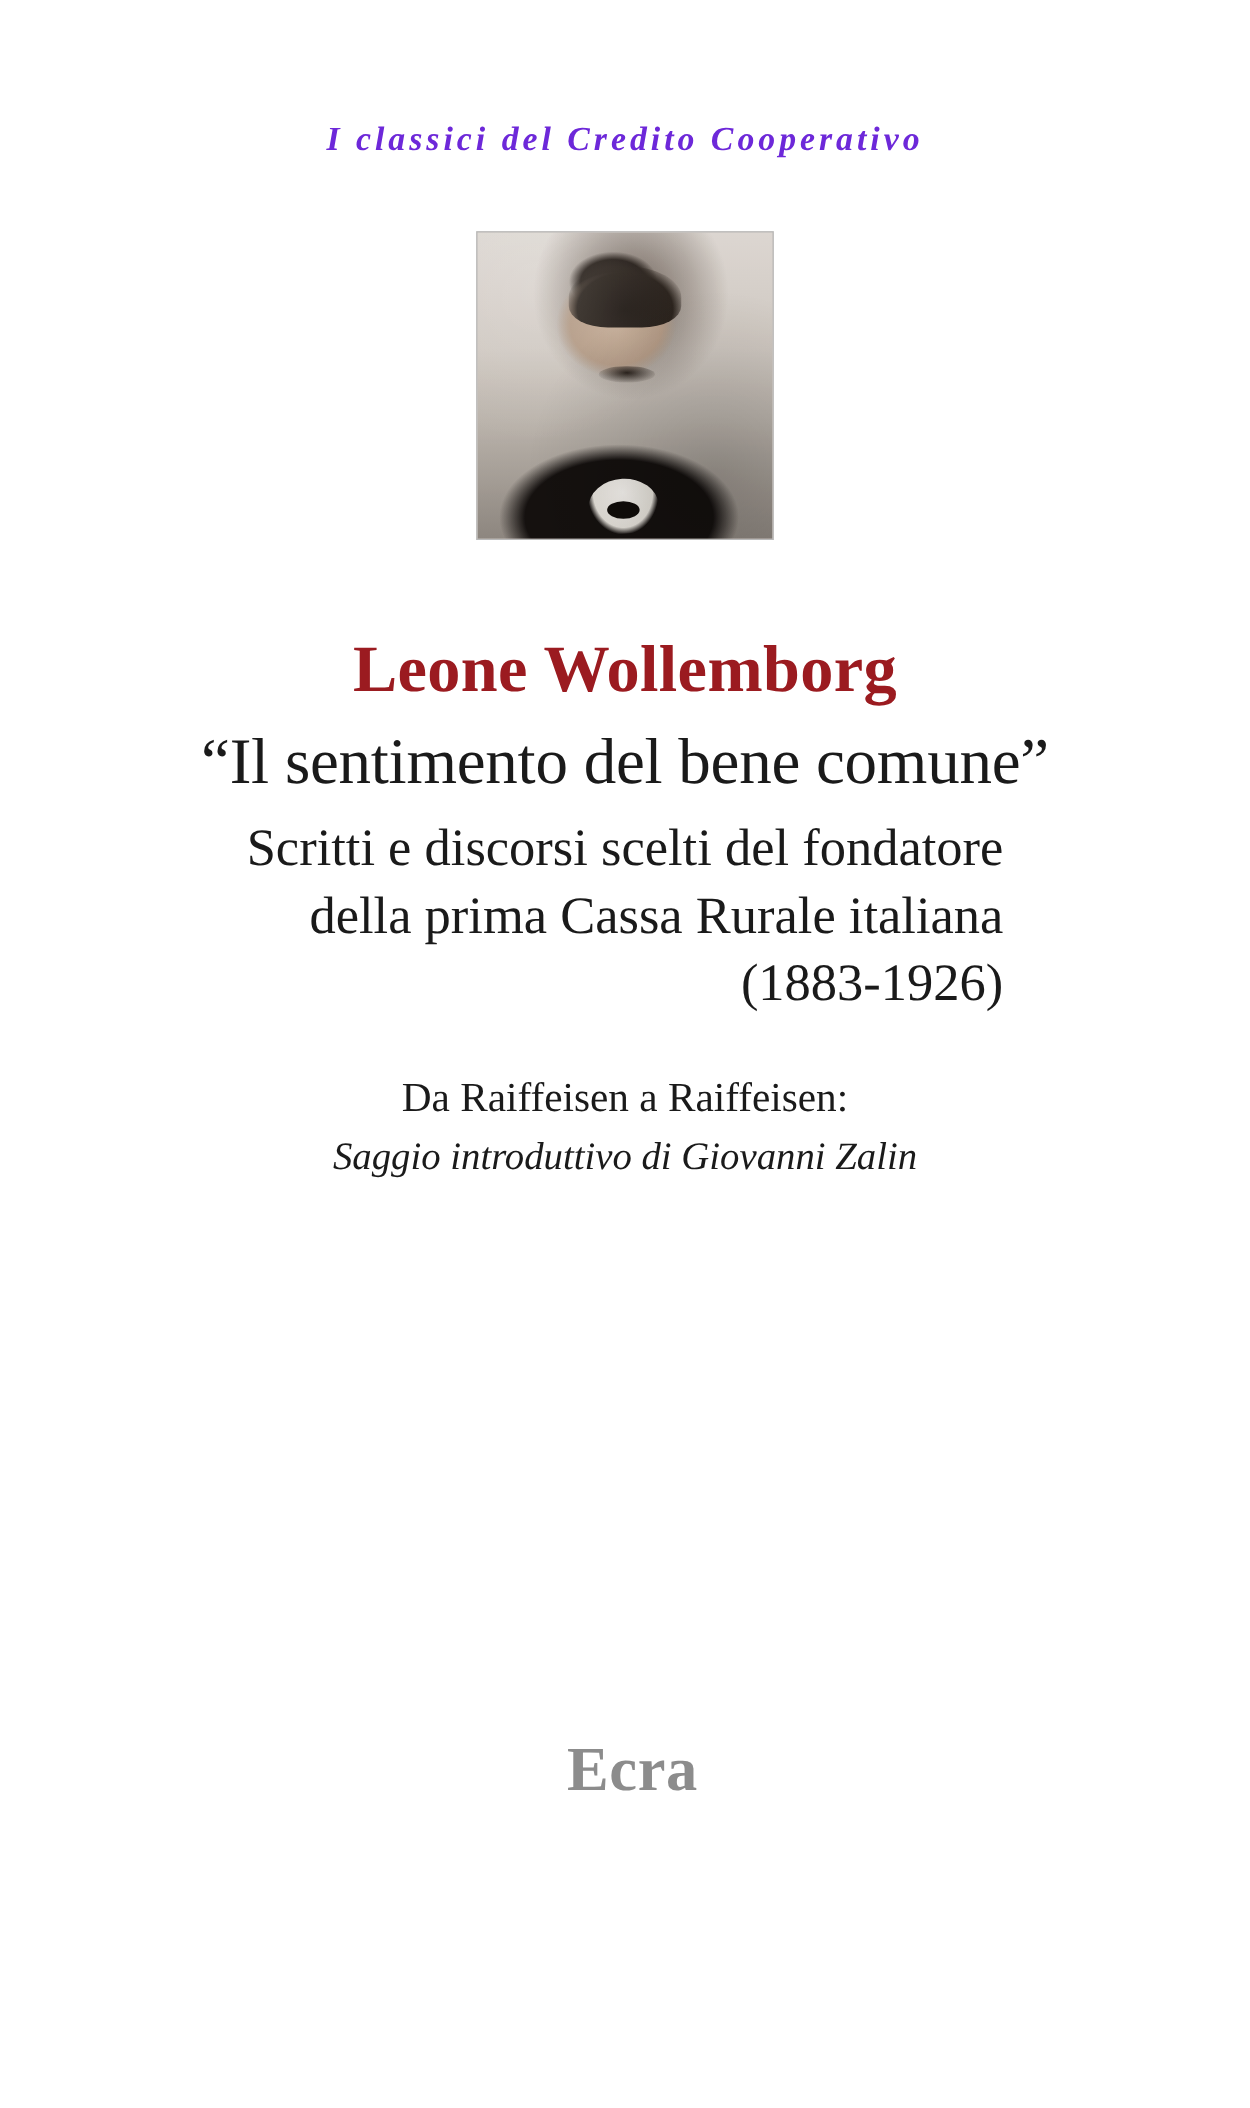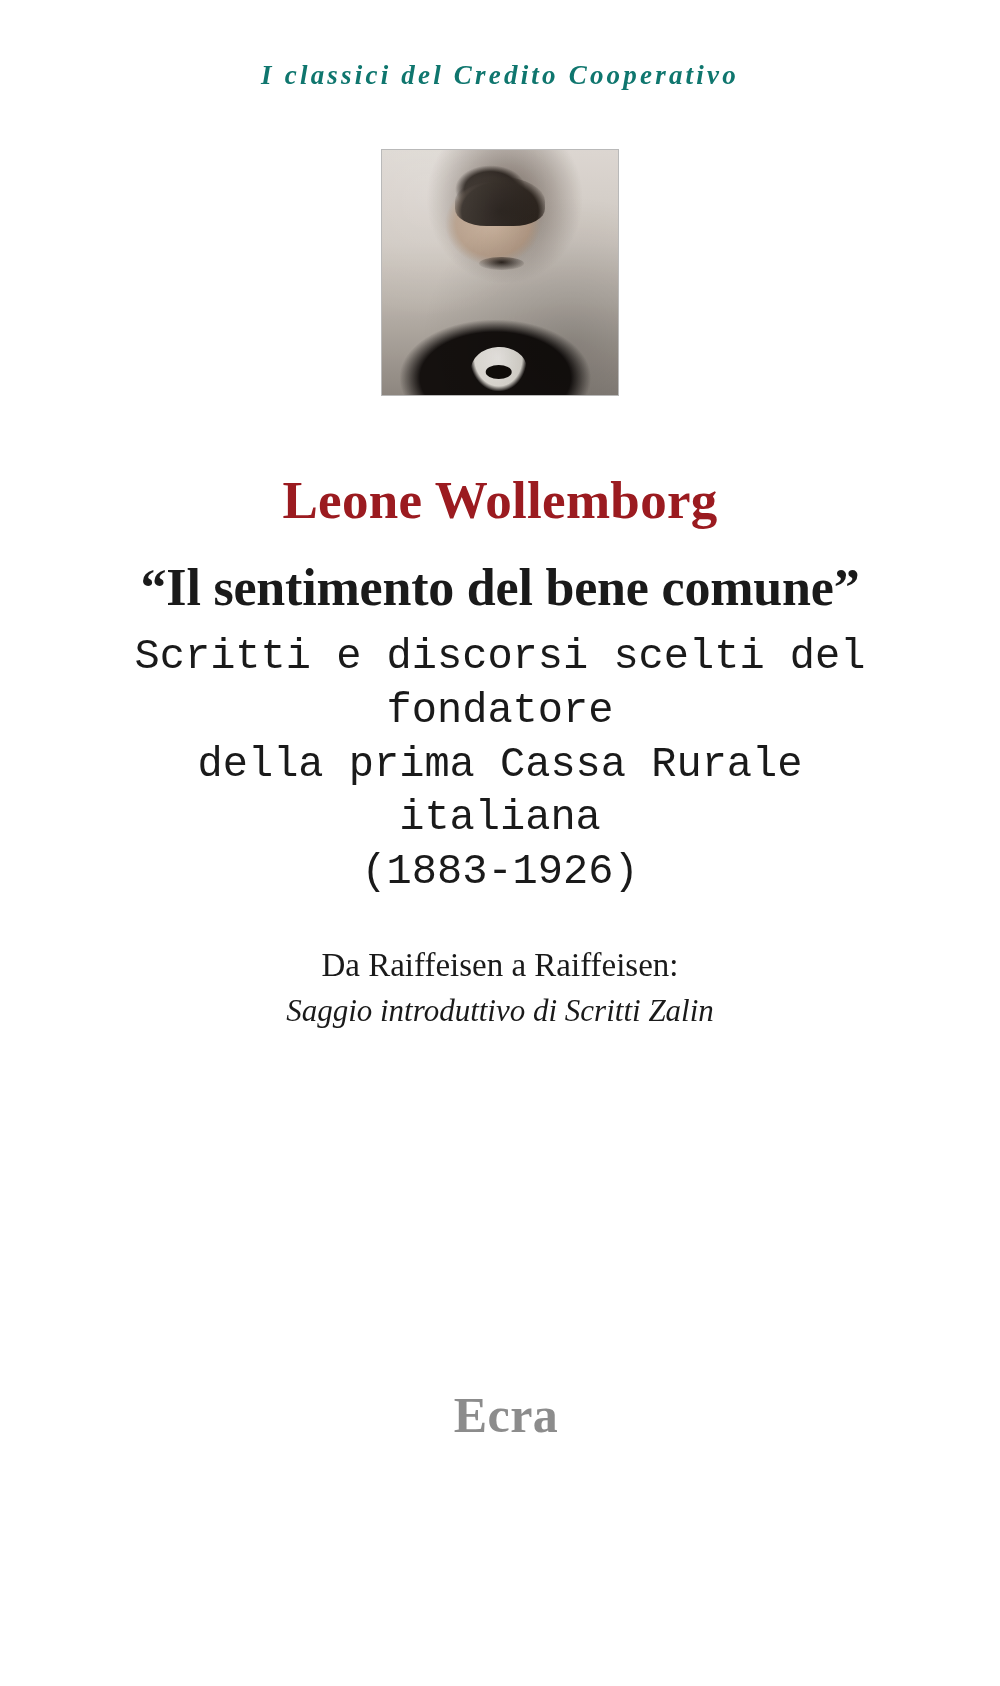--- a/index.html
+++ b/index.html
@@ -20,27 +20,27 @@
     width: 1000px;
     height: 1686px;
     box-sizing: border-box;
     display: flex;
     flex-direction: column;
     align-items: center;
     background: #ffffff;
   }
 
   .series-line {
-    margin-top: 60px;
+    margin-top: 96px;
     font-family: "Liberation Serif", serif;
     font-size: 27px;
     font-weight: 700;
     font-style: italic;
     letter-spacing: 3.2px;
-    color: #0f766e;
+    color: #6d28d9;
     text-align: center;
     white-space: nowrap;
   }
 
   .portrait-wrap {
     margin-top: 58px;
     width: 236px;
     height: 245px;
     border: 1px solid #b9b9b9;
     background: #cfc8c2;
@@ -111,36 +111,35 @@
   .author {
     margin-top: 74px;
     font-size: 53px;
     font-weight: 700;
     color: #9b1b20;
     letter-spacing: 0.3px;
     text-align: right;
   }
 
   .main-title {
-    margin-top: 28px;
+    margin-top: 14px;
     font-size: 52px;
-    font-weight: 700;
+    font-weight: 400;
     color: #1a1a1a;
     text-align: center;
     letter-spacing: -0.2px;
   }
 
   .subtitle {
     margin-top: 14px;
     font-size: 42px;
     line-height: 1.28;
     color: #1a1a1a;
-    text-align: center;
+    text-align: right;
     max-width: 820px;
-    font-family: Liberation Mono, monospace;
   }
 
   .essay-block {
     margin-top: 44px;
     text-align: center;
     font-size: 33px;
     line-height: 1.3;
     color: #1a1a1a;
     max-width: 800px;
   }
@@ -185,18 +184,18 @@
   <div class="main-title">“Il sentimento del bene comune”</div>
 
   <div class="subtitle">
     <div>Scritti e discorsi scelti del fondatore</div>
     <div>della prima Cassa Rurale italiana</div>
     <div>(1883-1926)</div>
   </div>
 
   <div class="essay-block">
     <div>Da Raiffeisen a Raiffeisen:</div>
-    <div class="essay-credit">Saggio introduttivo di Scritti Zalin</div>
+    <div class="essay-credit">Saggio introduttivo di Giovanni Zalin</div>
   </div>
 
   <div class="publisher">Ecra</div>
 
 </div>
 
 </body></html>

